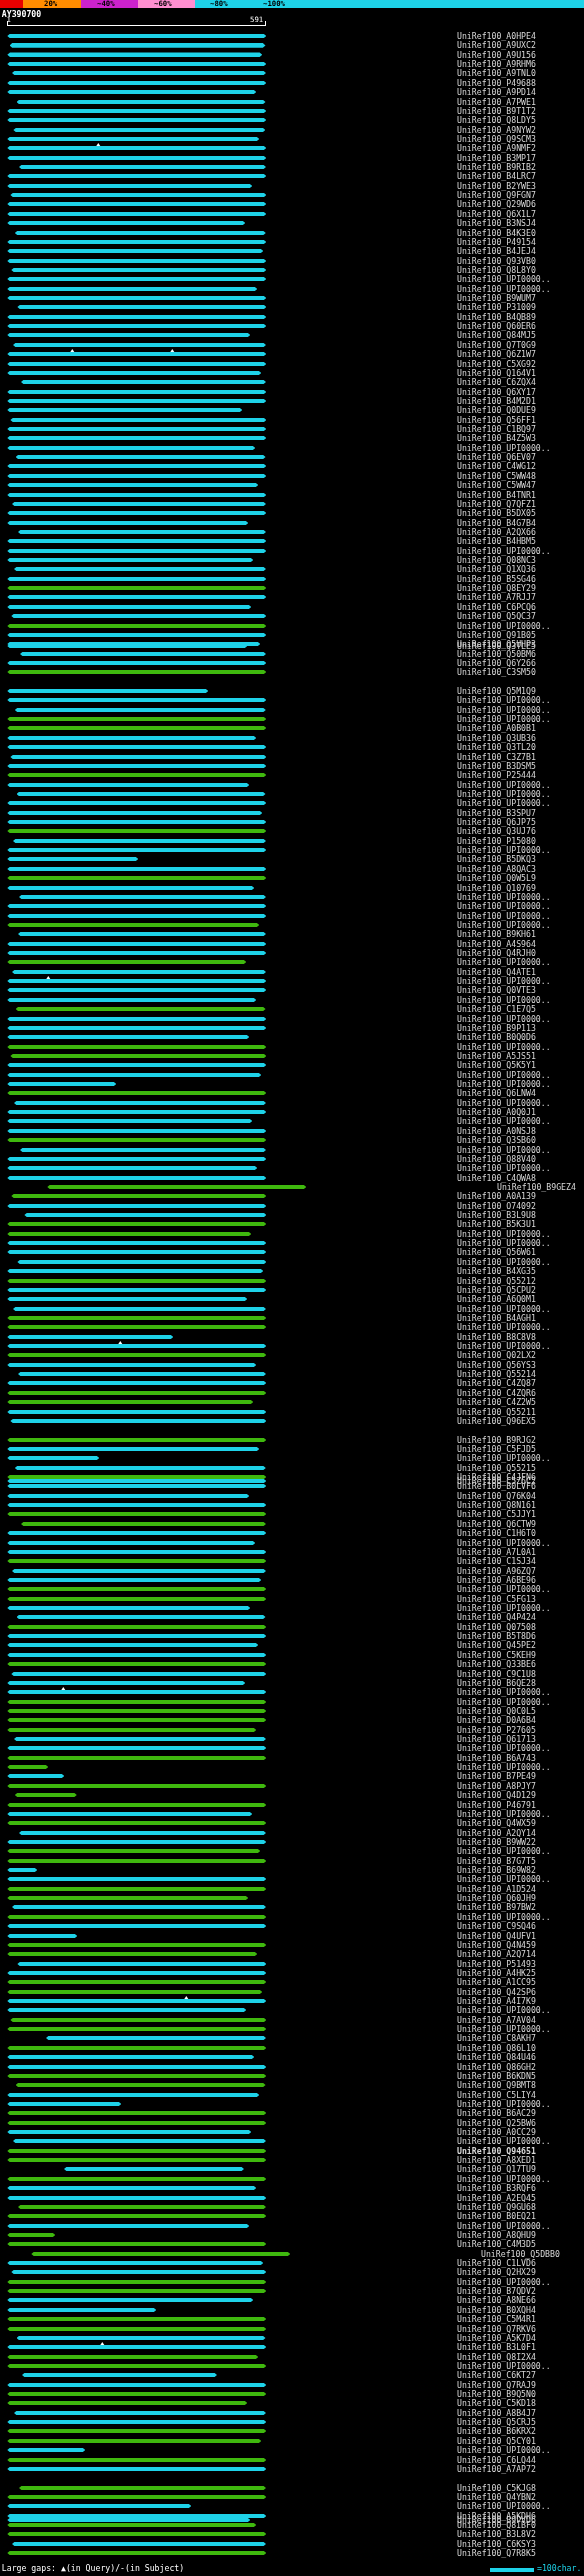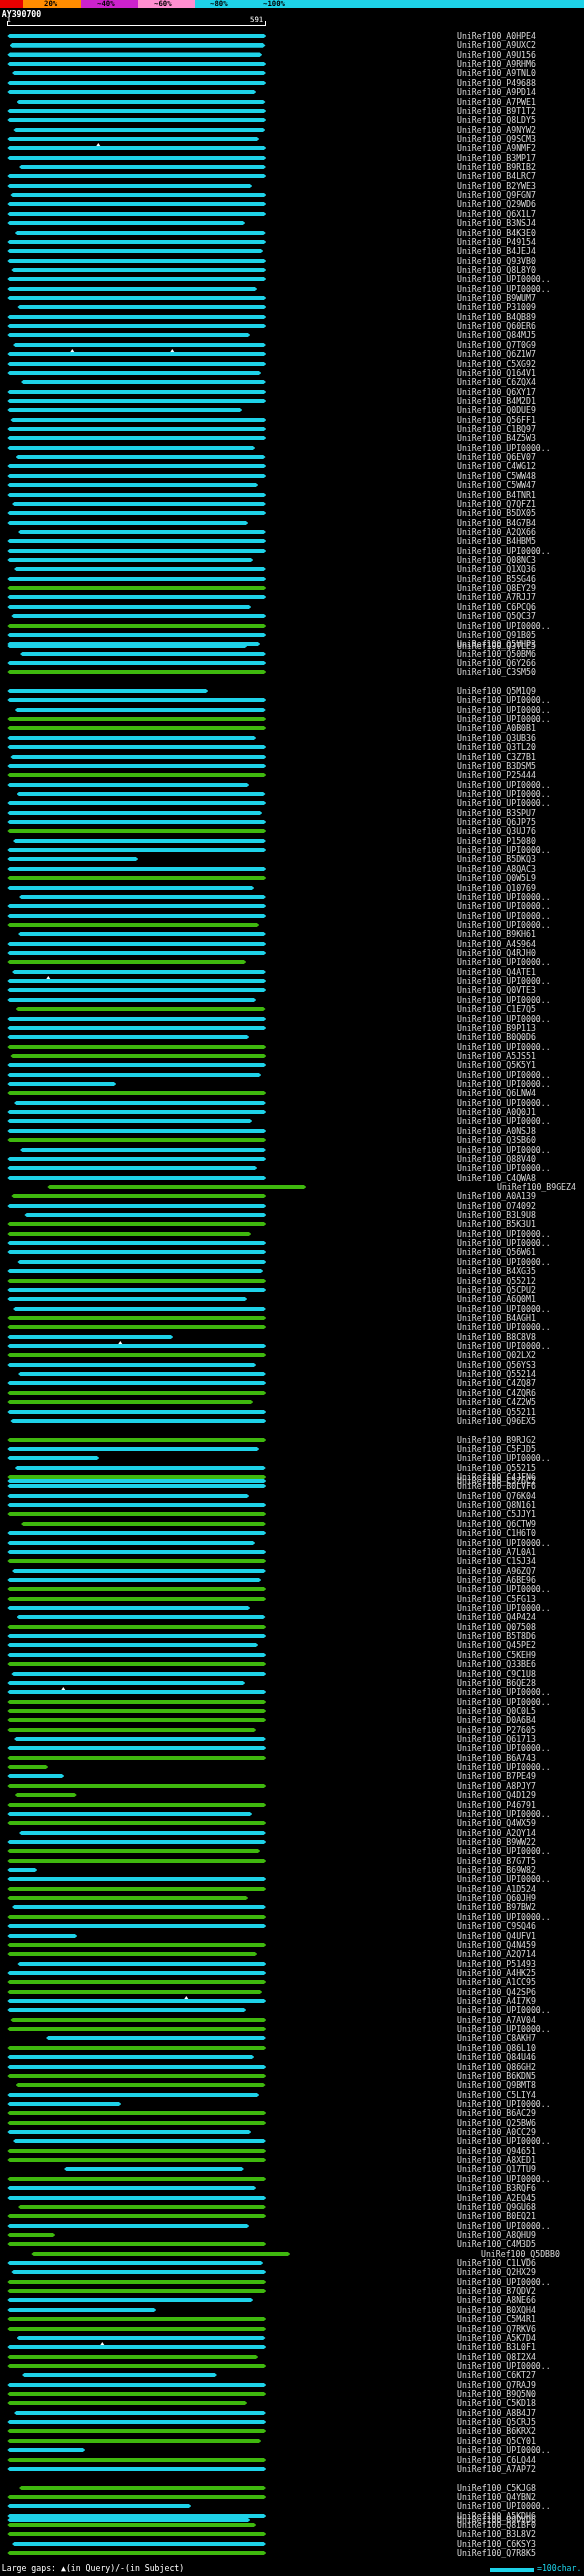--- a/index.html
+++ b/index.html
@@ -964,21 +964,21 @@
         <div class="lab">UniRef100_Q25BW6</div>
       </div>
       <div class="row" style="top: 2096px;">
         <div class="bar cyan" style="left: 7.3px; width: 244px;"></div>
         <div class="lab">UniRef100_A0CC29</div>
       </div>
       <div class="row" style="top: 2105px;">
         <div class="bar cyan" style="left: 13px; width: 253px;"></div>
         <div class="lab">UniRef100_UPI0000..</div>
       </div>
-      <div class="row" style="top: 2115px;">
+      <div class="row" style="top: 2115px; font-weight: bold;">
         <div class="bar green" style="left: 7.3px; width: 259px;"></div>
         <div class="lab">UniRef100_Q94651</div>
       </div>
       <div class="row" style="top: 2124px;">
         <div class="bar green" style="left: 7.3px; width: 259px;"></div>
         <div class="lab">UniRef100_A8XED1</div>
       </div>
       <div class="row" style="top: 2133px;">
         <div class="bar cyan" style="left: 64px; width: 180px;"></div>
         <div class="lab">UniRef100_Q17TU9</div>

